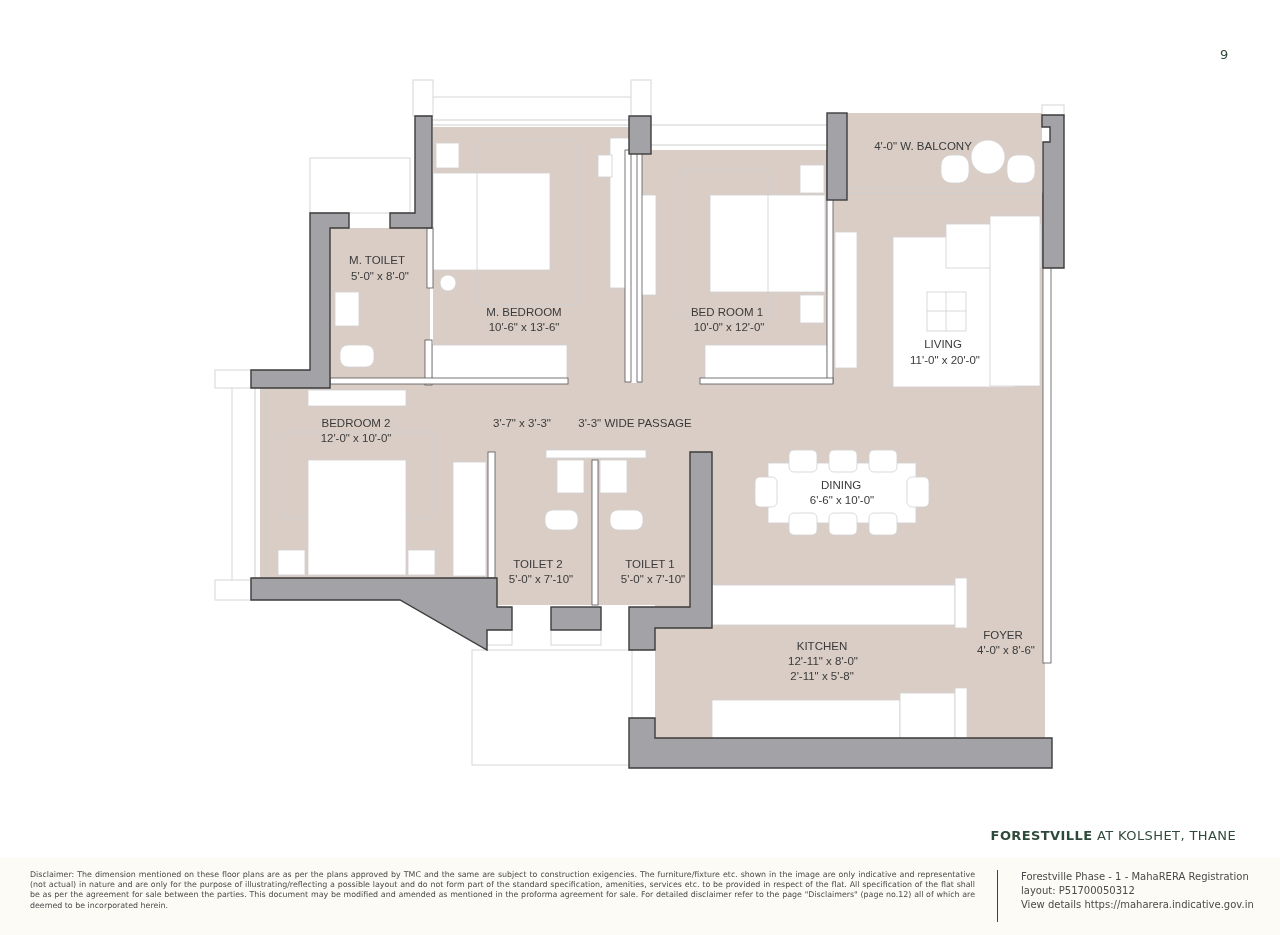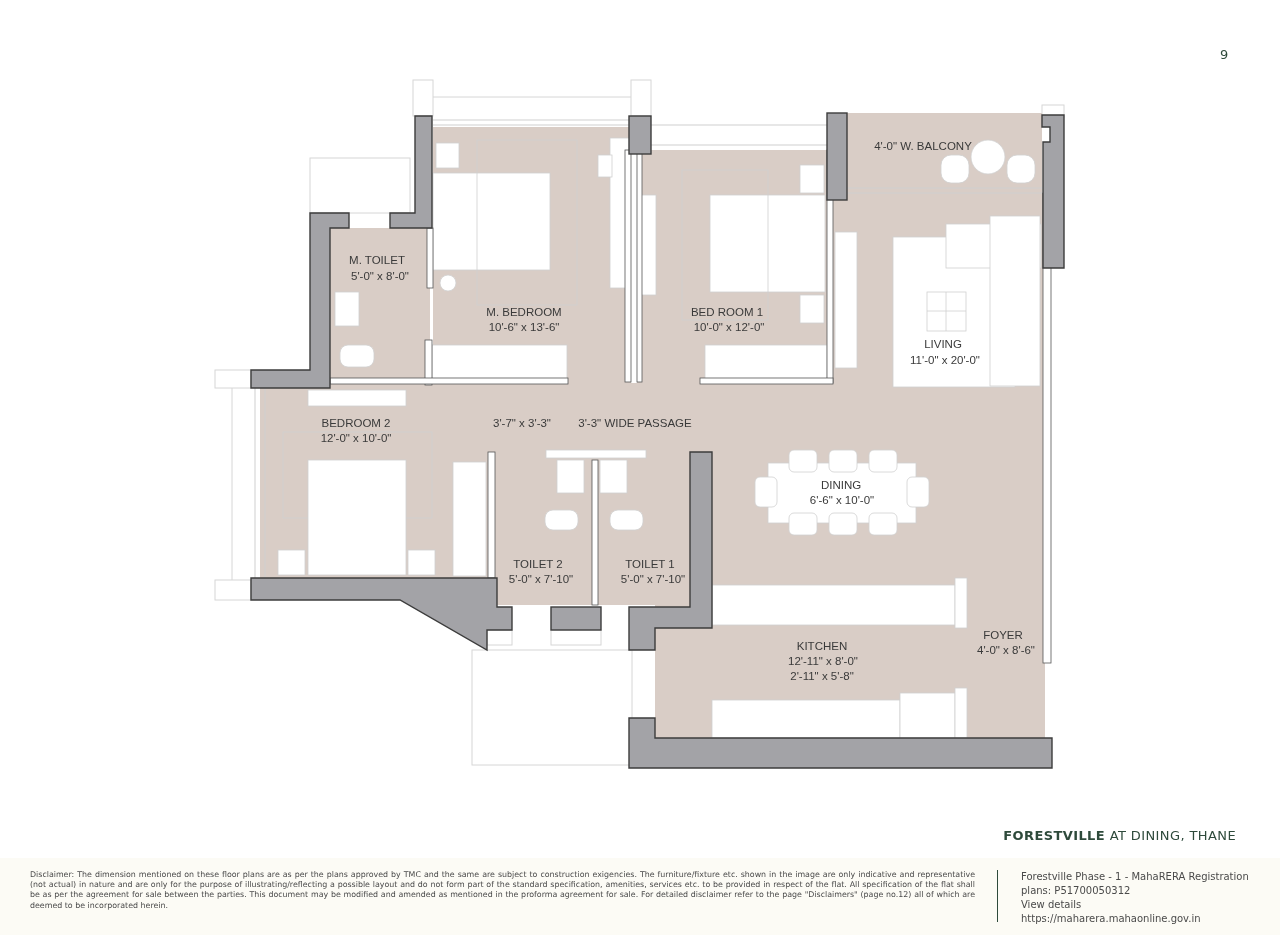--- a/index.html
+++ b/index.html
@@ -170,23 +170,23 @@
     <text class="room-label" x="822" y="650" text-anchor="middle">KITCHEN</text>
     <text class="room-label" x="823" y="665" text-anchor="middle">12'-11" x 8'-0"</text>
     <text class="room-label" x="822" y="680" text-anchor="middle">2'-11" x 5'-8"</text>
     <text class="room-label" x="1003" y="639" text-anchor="middle">FOYER</text>
     <text class="room-label" x="1006" y="654" text-anchor="middle">4'-0" x 8'-6"</text>
   </g>
 </svg>
 </div>
 
 <div class="title-left">3 BHK MAJESTIC</div>
-<div class="title-right"><b>FORESTVILLE</b><span> AT DINING, THANE</span></div>
+<div class="title-right"><b>FORESTVILLE</b><span> AT KOLSHET, THANE</span></div>
 
 <div class="footer">
   <div class="disclaimer">Disclaimer: The dimension mentioned on these floor plans are as per the plans approved by TMC and the same are subject to construction exigencies. The furniture/fixture etc. shown in the image are only indicative and representative (not actual) in nature and are only for the purpose of illustrating/reflecting a possible layout and do not form part of the standard specification, amenities, services etc. to be provided in respect of the flat. All specification of the flat shall be as per the agreement for sale between the parties. This document may be modified and amended as mentioned in the proforma agreement for sale. For detailed disclaimer refer to the page "Disclaimers" (page no.12) all of which are deemed to be incorporated herein.</div>
   <div class="divider"></div>
   <div class="rera">
     <div>Forestville Phase - 1 - MahaRERA Registration</div>
-    <div>plans: P51700050312</div>
-    <div>View details https://maharera.mahaonline.gov.in</div>
+    <div>layout: P51700050312</div>
+    <div>View details https://maharera.indicative.gov.in</div>
   </div>
 </div>
 
 </body></html>

